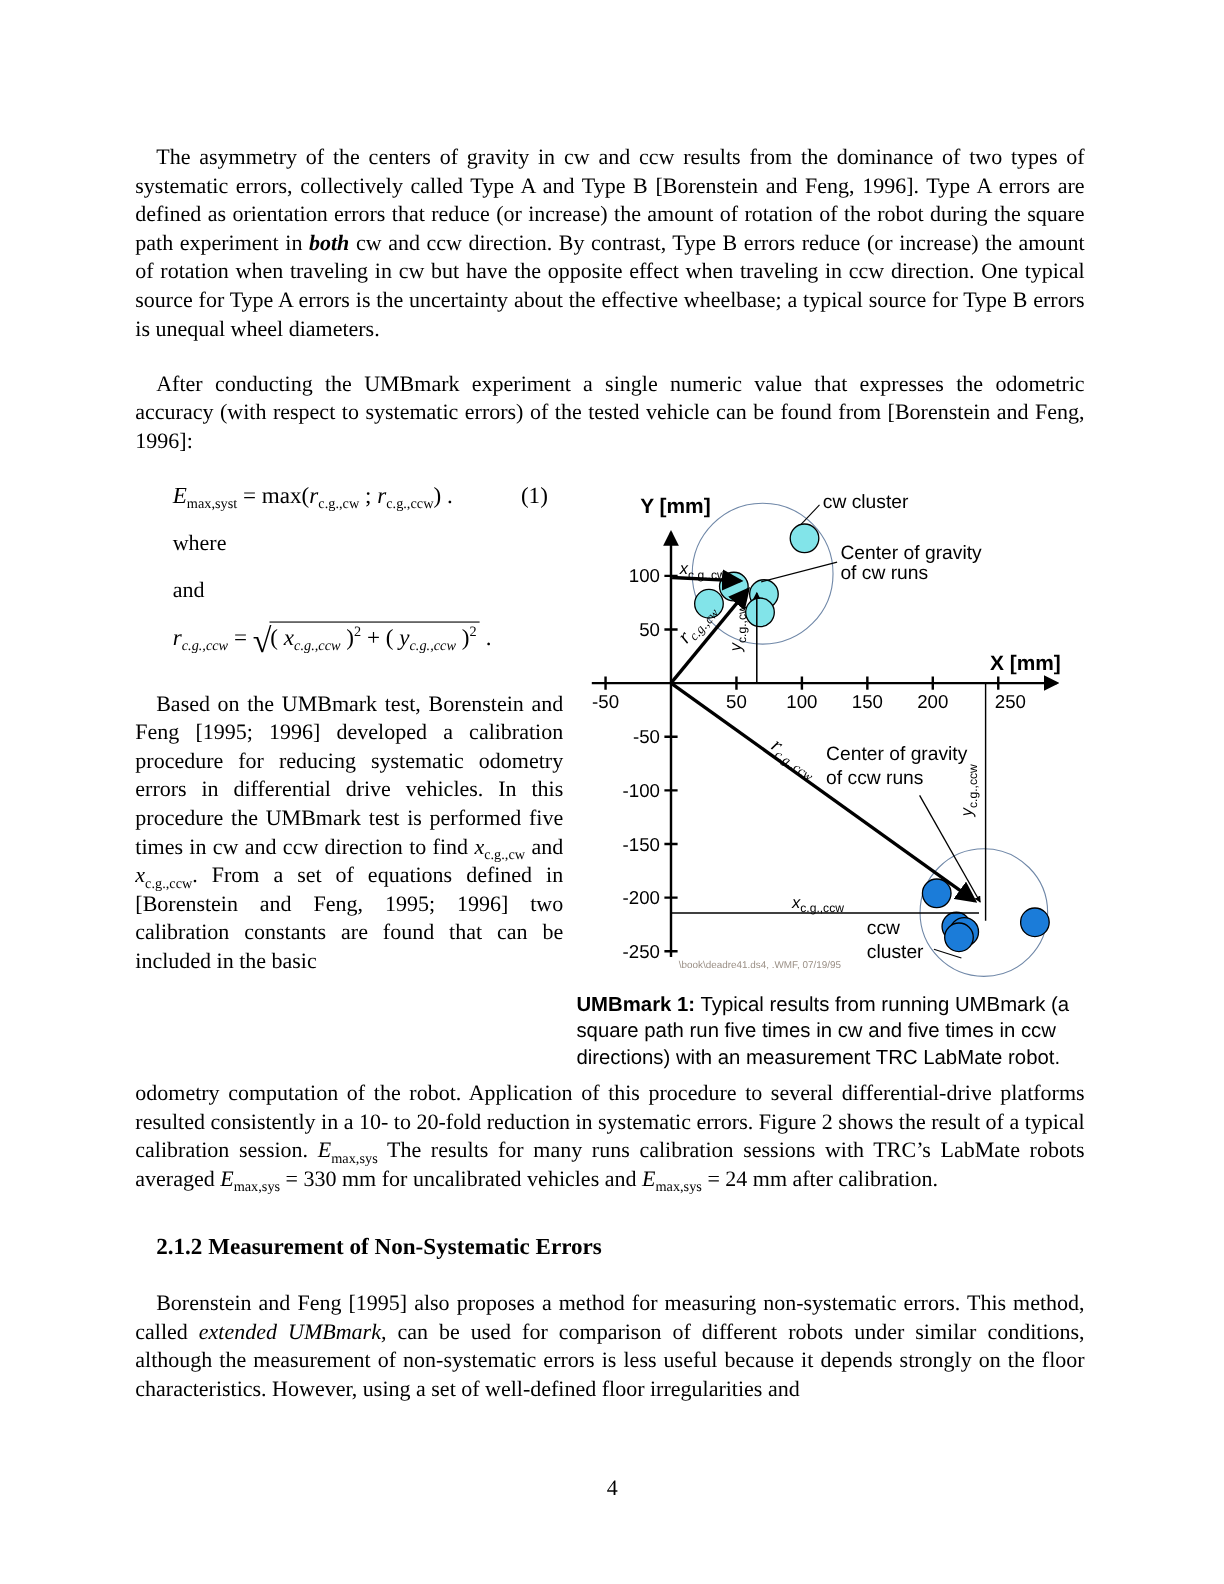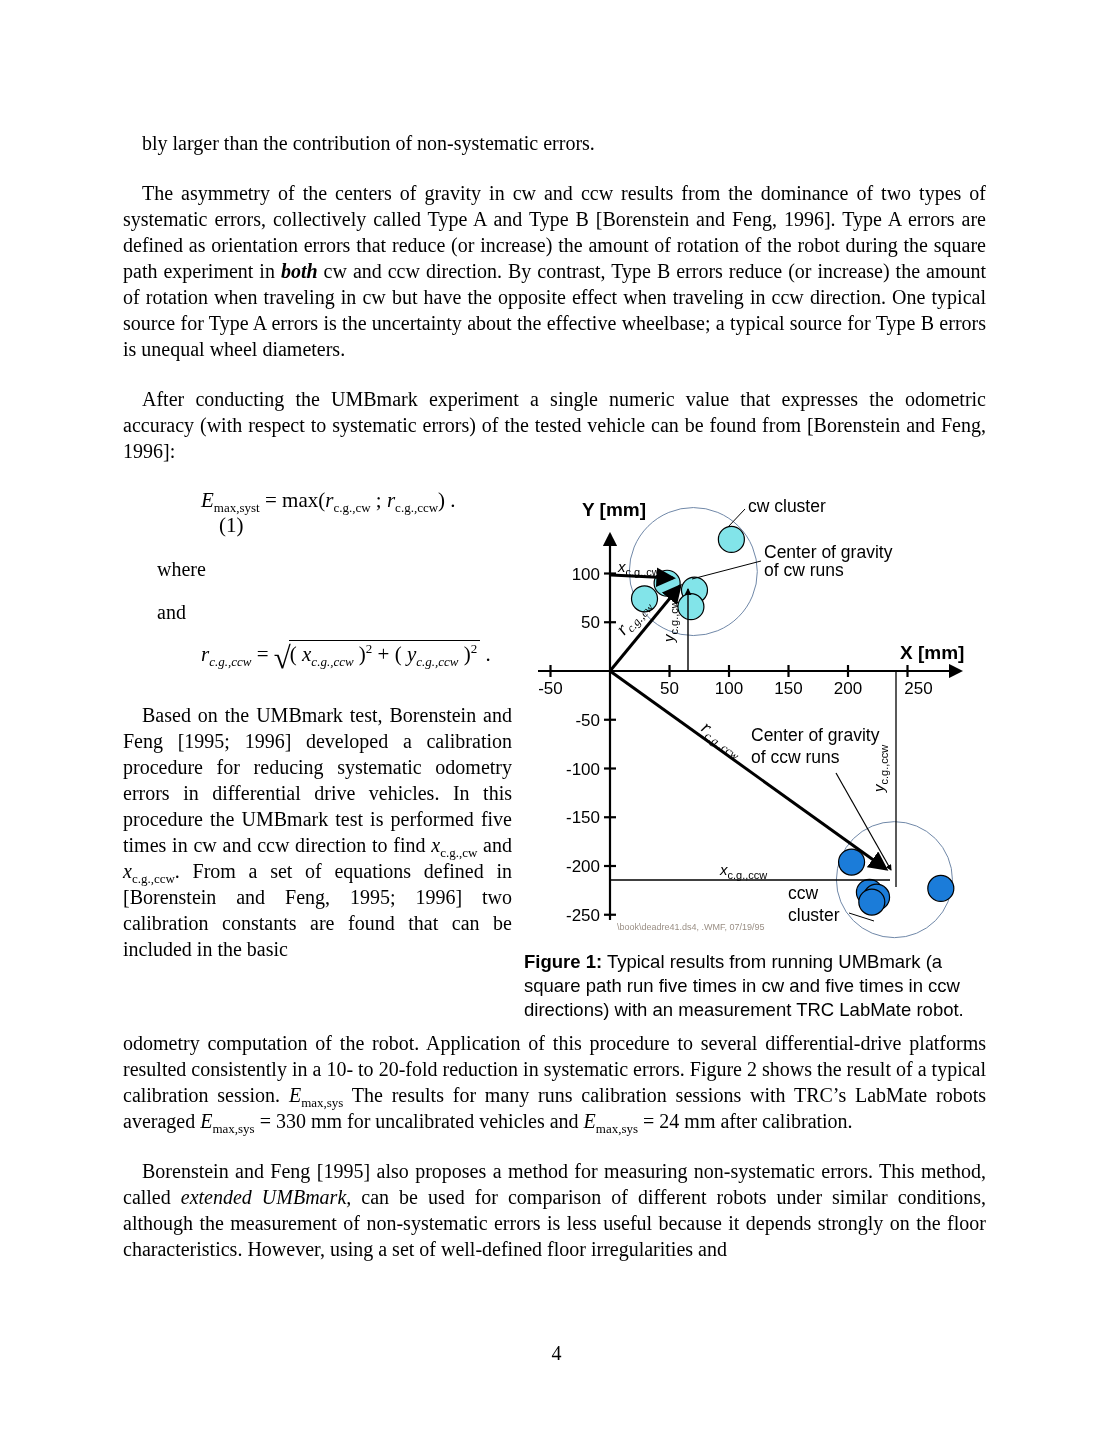--- a/index.html
+++ b/index.html
@@ -11,21 +11,21 @@
   p{margin:0 0 24px 0;font-size:20px;line-height:26px;text-align:justify;}
   .indent{text-indent:19px;}
   .nojust{text-align:left;}
   sub{font-size:13px;line-height:0;}
   sup{font-size:13px;line-height:0;}
   .it{font-style:italic;}
   
   .eqrow{margin:18px 0 6px 34px;font-size:21px;}
   .eqnum{margin-left:62px;}
   .eqword{margin:20px 0 0 34px;font-size:20px;}
-  .formula{font-size:21px;white-space:nowrap;margin-left:44px;}
+  .formula{font-size:21px;white-space:nowrap;}
   .formula-line{margin:16px 0 0 34px;}
   .sqrt{font-size:31px;vertical-align:-7px;letter-spacing:-2px;}
   .over{border-top:1.6px solid #000;padding:2px 3px 0 1px;display:inline-block;line-height:1.05;}
   
   .figwrap{float:right;width:462px;margin:2px 0 8px 12px;}
   .caption{font-family:"Liberation Sans",sans-serif;font-size:18.5px;line-height:24px;margin-top:4px;width:456px;}
   .clr{clear:right;}
   h3{font-size:21px;margin:36px 0 26px 19px;font-family:"Liberation Serif",serif;}
   .pagenum{position:absolute;top:1342px;left:0;width:100%;text-align:center;font-size:20px;}
   
@@ -34,21 +34,20 @@
   .slbl{font:15px "Liberation Sans",sans-serif;}
   .rlbl{font:italic 19px "Liberation Serif",serif;}
   .tick{font:17px "Liberation Sans",sans-serif;}
   .note{font:9px "Liberation Sans",sans-serif;fill:#9a8f85;}
 </style>
 </head>
 <body>
 
 <div class="page">
 
-  <p class="indent nojust"><span>bly larger than the contribution of non-systematic errors.</span></p>
 
   <p class="indent"><span>The asymmetry of the centers of gravity in cw and ccw results from the dominance of two types of systematic errors, collectively called Type A and Type B [Borenstein and Feng, 1996]. Type A errors are defined as orientation errors that reduce (or increase) the amount of rotation of the robot during the square path experiment in </span><b class="it">both</b><span> cw and ccw direction. By contrast, Type B errors reduce (or increase) the amount of rotation when traveling in cw but have the opposite effect when traveling in ccw direction. One typical source for Type A errors is the uncertainty about the effective wheelbase; a typical source for Type B errors is unequal wheel diameters.</span></p>
 
   <p class="indent"><span>After conducting the UMBmark experiment a single numeric value that expresses the odometric accuracy (with respect to systematic errors) of the tested vehicle can be found from [Borenstein and Feng, 1996]:</span></p>
 
   <div class="figwrap">
     <svg class="chart" viewBox="0 0 460 452" width="460" height="452">
       <defs>
         <marker id="mArrow" viewBox="0 0 10 10" refX="8.5" refY="5" markerWidth="6.5" markerHeight="6.5" orient="auto-start-reverse">
           <path d="M0,0 L10,5 L0,10 z" fill="#000"></path>
@@ -132,32 +131,33 @@
       <text x="94" y="82" class="slbl"><tspan class="it">x</tspan><tspan dy="4" font-size="11">c.g.,cw</tspan></text>
       <text x="150" y="152" class="slbl" transform="rotate(-90 150 152)"><tspan class="it">y</tspan><tspan dy="4" font-size="11">c.g.,cw</tspan></text>
       <text x="100" y="146" class="rlbl" transform="rotate(-49 100 146)"><tspan>r</tspan><tspan dy="4" font-size="12">c.g.,cw</tspan></text>
       <text x="176" y="240" class="rlbl" transform="rotate(35.7 176 240)"><tspan>r</tspan><tspan dy="4" font-size="12">c.g.,ccw</tspan></text>
       <text x="196" y="385" class="slbl"><tspan class="it">x</tspan><tspan dy="4" font-size="11">c.g.,ccw</tspan></text>
       <text x="360" y="302" class="slbl" transform="rotate(-90 360 302)"><tspan class="it">y</tspan><tspan dy="4" font-size="11">c.g.,ccw</tspan></text>
 
       <text x="93" y="440" class="note">\book\deadre41.ds4, .WMF, 07/19/95</text>
     </svg>
 
-    <div class="caption"><b>Figure 1:</b><span> Typical results from running UMBmark (a square path run five times in cw and five times in ccw directions) with an measurement TRC LabMate robot.</span></div>
+    <div class="caption"><b>UMBmark 1:</b><span> Typical results from running UMBmark (a square path run five times in cw and five times in ccw directions) with an measurement TRC LabMate robot.</span></div>
   </div>
 
   <div class="eqrow">
     <span class="formula"><i>E</i><sub>max,syst</sub><span> = max(</span><i>r</i><sub>c.g.,cw</sub><span> ; </span><i>r</i><sub>c.g.,ccw</sub><span>) .</span></span><span class="eqnum">(1)</span>
   </div>
 
   <div class="eqword">where</div>
   <div class="eqword">and</div>
   <div class="formula-line"><span class="formula"><i>r</i><sub class="it">c.g.,ccw</sub><span> = </span><span class="sqrt">√</span><span class="over"><span>( </span><i>x</i><sub class="it">c.g.,ccw</sub><span> )</span><sup>2</sup><span> + ( </span><i>y</i><sub class="it">c.g.,ccw</sub><span> )</span><sup>2</sup></span><span> .</span></span></div>
 
   <p class="indent" style="margin-top:26px;"><span>Based on the UMBmark test, Borenstein and Feng [1995; 1996] developed a calibration procedure for reducing systematic odometry errors in differential drive vehicles. In this procedure the UMBmark test is performed five times in cw and ccw direction to find </span><i>x</i><sub>c.g.,cw</sub><span> and </span><i>x</i><sub>c.g.,ccw</sub><span>. From a set of equations defined in [Borenstein and Feng, 1995; 1996] two calibration constants are found that can be included in the basic</span></p>
 
   <p class="clr"><span>odometry computation of the robot. Application of this procedure to several differential-drive platforms resulted consistently in a 10- to 20-fold reduction in systematic errors. Figure 2 shows the result of a typical calibration session. </span><i>E</i><sub>max,sys</sub><span> The results for many runs calibration sessions with TRC’s LabMate robots averaged </span><i>E</i><sub>max,sys</sub><span> = 330 mm for uncalibrated vehicles and </span><i>E</i><sub>max,sys</sub><span> = 24 mm after calibration.</span></p>
 
+  <h3>2.1.2 Measurement of Non-Systematic Errors</h3>
 
   <p class="indent"><span>Borenstein and Feng [1995] also proposes a method for measuring non-systematic errors. This method, called </span><i>extended UMBmark,</i><span> can be used for comparison of different robots under similar conditions, although the measurement of non-systematic errors is less useful because it depends strongly on the floor characteristics. However, using a set of well-defined floor irregularities and</span></p>
 
   <div class="pagenum">4</div>
 </div>
 
 </body></html>

